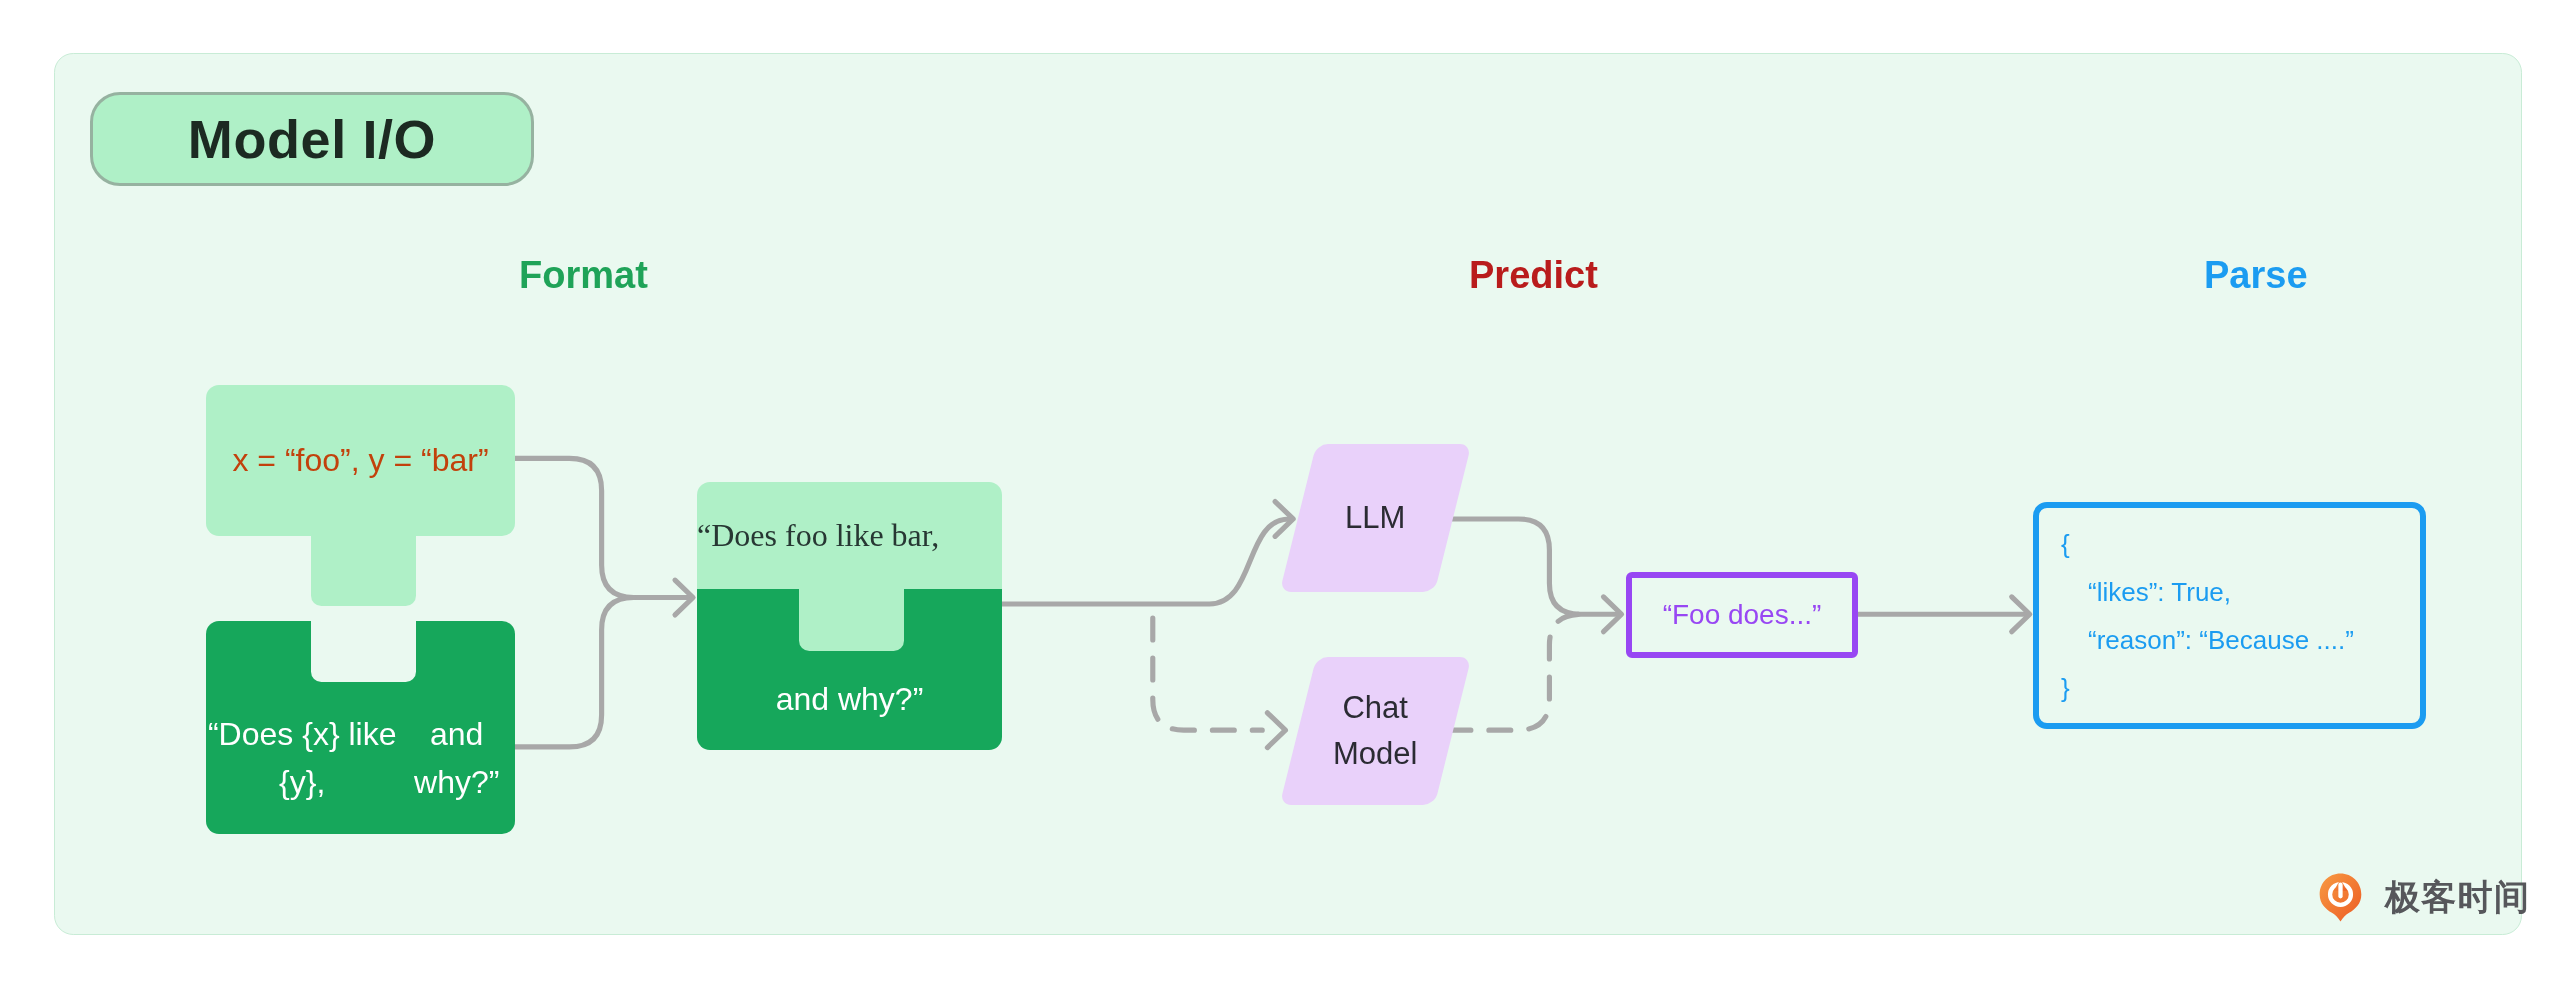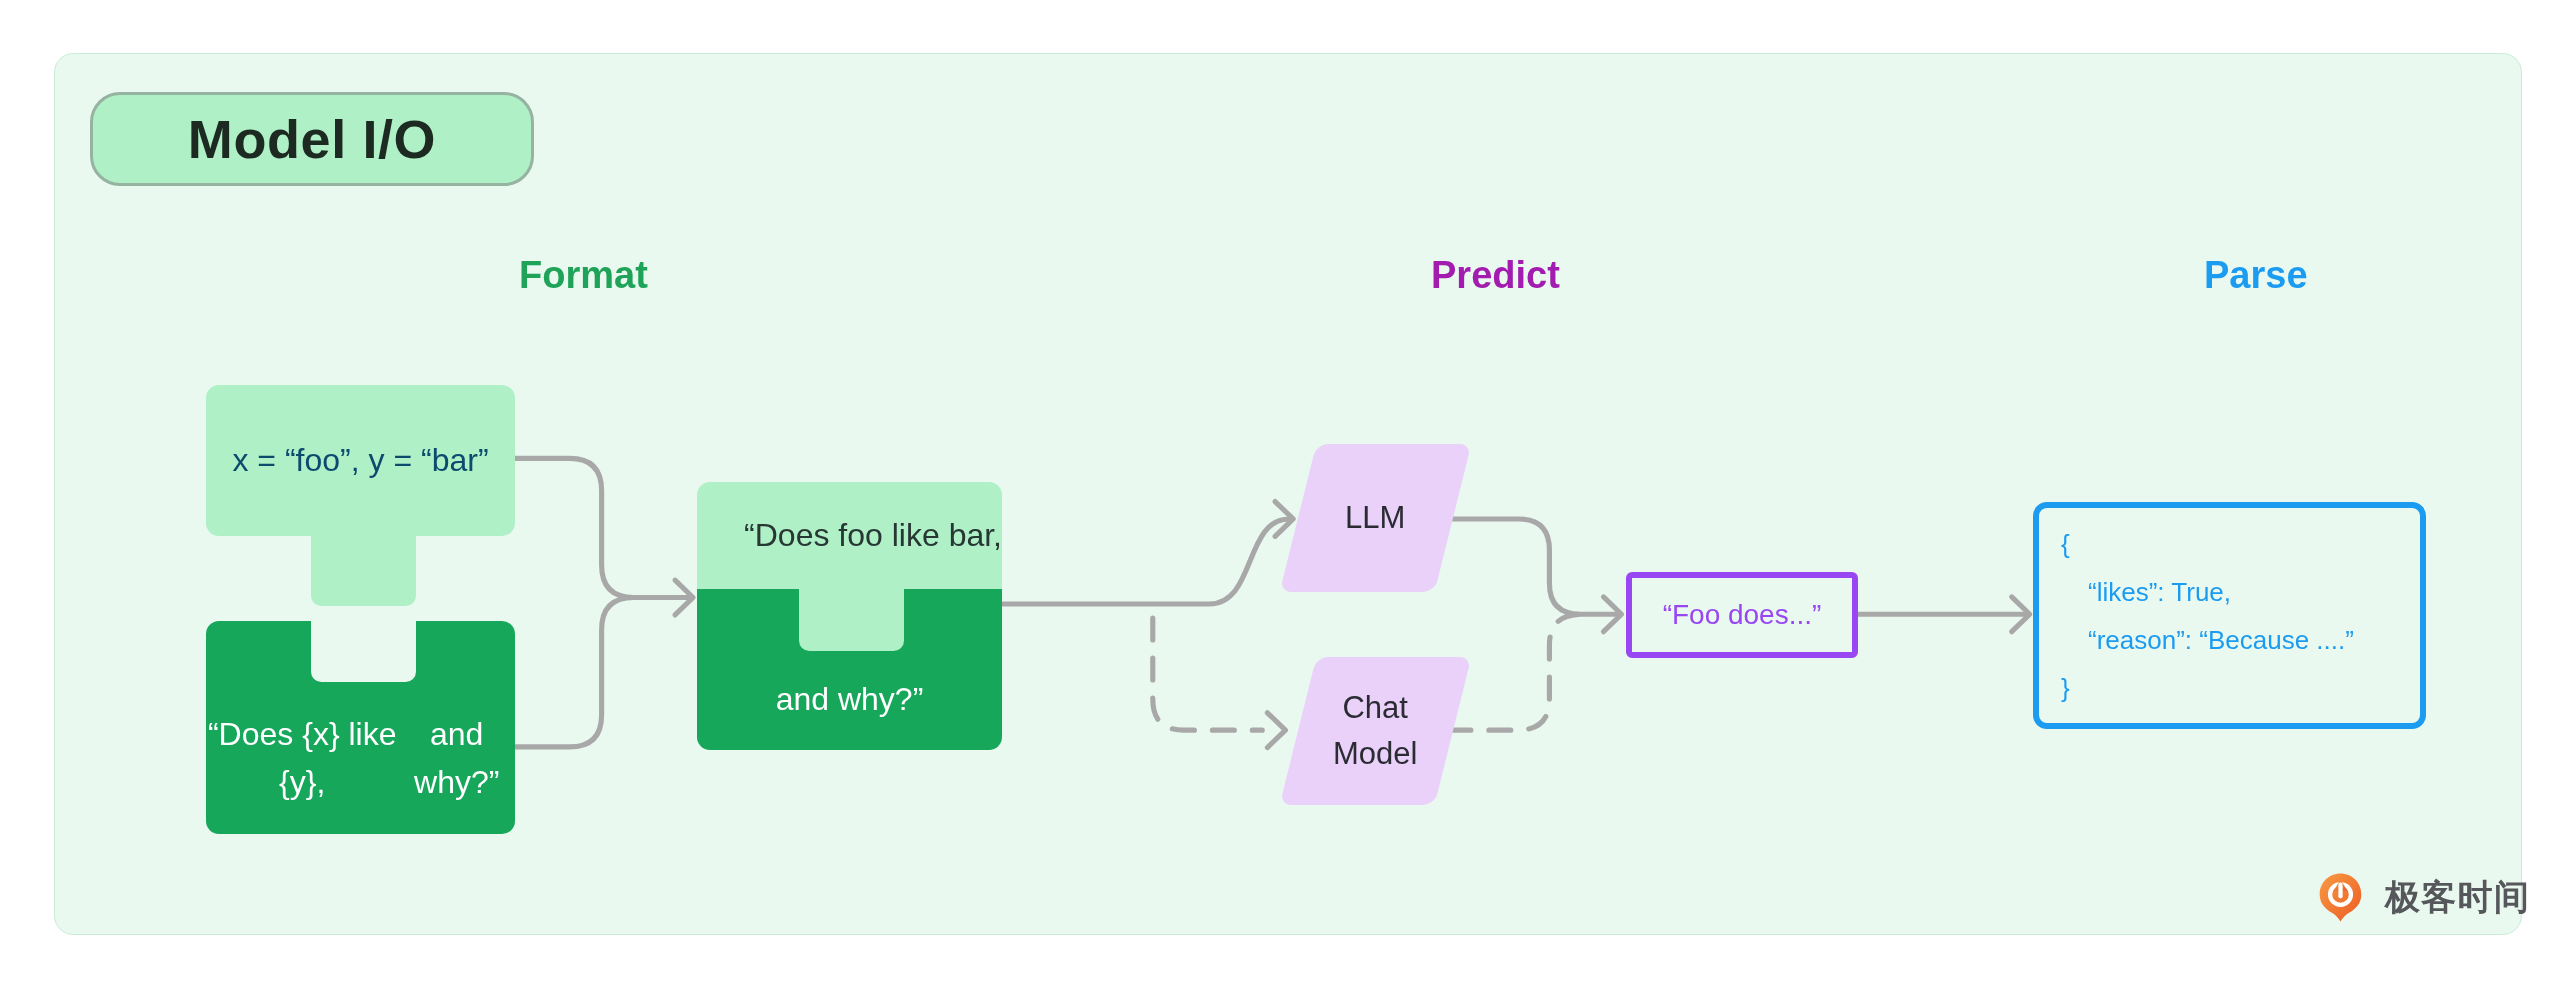--- a/index.html
+++ b/index.html
@@ -13,39 +13,39 @@
   }
   .abs{position:absolute;}
   .badge{
     left:90px;top:92px;width:444px;height:94px;box-sizing:border-box;
     background:#aff0c7;border:3.9px solid #96b2a0;border-radius:30px;
     display:flex;align-items:center;justify-content:center;
     font-size:54px;font-weight:700;color:#1c2a22;letter-spacing:0.6px;
   }
   .hdr{font-size:38px;font-weight:700;line-height:1;}
   .hdr-format{left:519px;top:256px;color:#1fa358;}
-  .hdr-predict{left:1431px;top:256px;color:#a21caf;}
+  .hdr-predict{left:1469px;top:256px;color:#b91c1c;}
   .hdr-parse{left:2156px;top:256px;color:#1b9cf1;margin-left:48px;}
 
   .greenlight{background:#aff0c7;}
   .greendark{background:#16a75b;}
 
   .var-main{left:206px;top:385px;width:309px;height:151px;border-radius:13px;
     display:flex;align-items:center;justify-content:center;
-    font-size:32px;color:#0c4a6e;}
+    font-size:32px;color:#c2410c;}
   .var-tab{left:311px;top:536px;width:105px;height:70px;border-radius:0 0 10.3px 10.3px;}
 
   .tpl-main{left:206px;top:621px;width:309px;height:213px;border-radius:13px;}
   .tpl-notch{left:311px;top:621px;width:105px;height:61px;background:#eaf9f0;border-radius:0 0 10.3px 10.3px;}
   .tpl-text{left:206px;top:682px;width:309px;height:152px;
     display:flex;flex-direction:row;align-items:center;justify-content:center;
     font-size:32px;line-height:48px;color:#ffffff;text-align:center;}
 
   .comb-light{left:697px;top:482px;width:305px;height:107px;border-radius:13px 13px 0 0;
-    display:flex;align-items:center;justify-content:flex-end;font-size:32px;color:#273733;}
+    display:flex;align-items:center;justify-content:flex-start;font-size:32px;color:#273733;font-family:Liberation Serif, serif;}
   .comb-dark{left:697px;top:589px;width:305px;height:161px;border-radius:0 0 13px 13px;}
   .comb-plug{left:799px;top:589px;width:105px;height:62px;border-radius:0 0 10.3px 10.3px;}
   .comb-dark-text{left:697px;top:650px;width:305px;height:99px;
     display:flex;align-items:center;justify-content:center;font-size:32px;color:#ffffff;}
 
   .para{
     width:155px;height:148px;background:#e9d1fa;border-radius:11.6px;
     transform:skewX(-14deg);display:flex;align-items:center;justify-content:center;
   }
   .para-llm{left:1298px;top:444px;}

